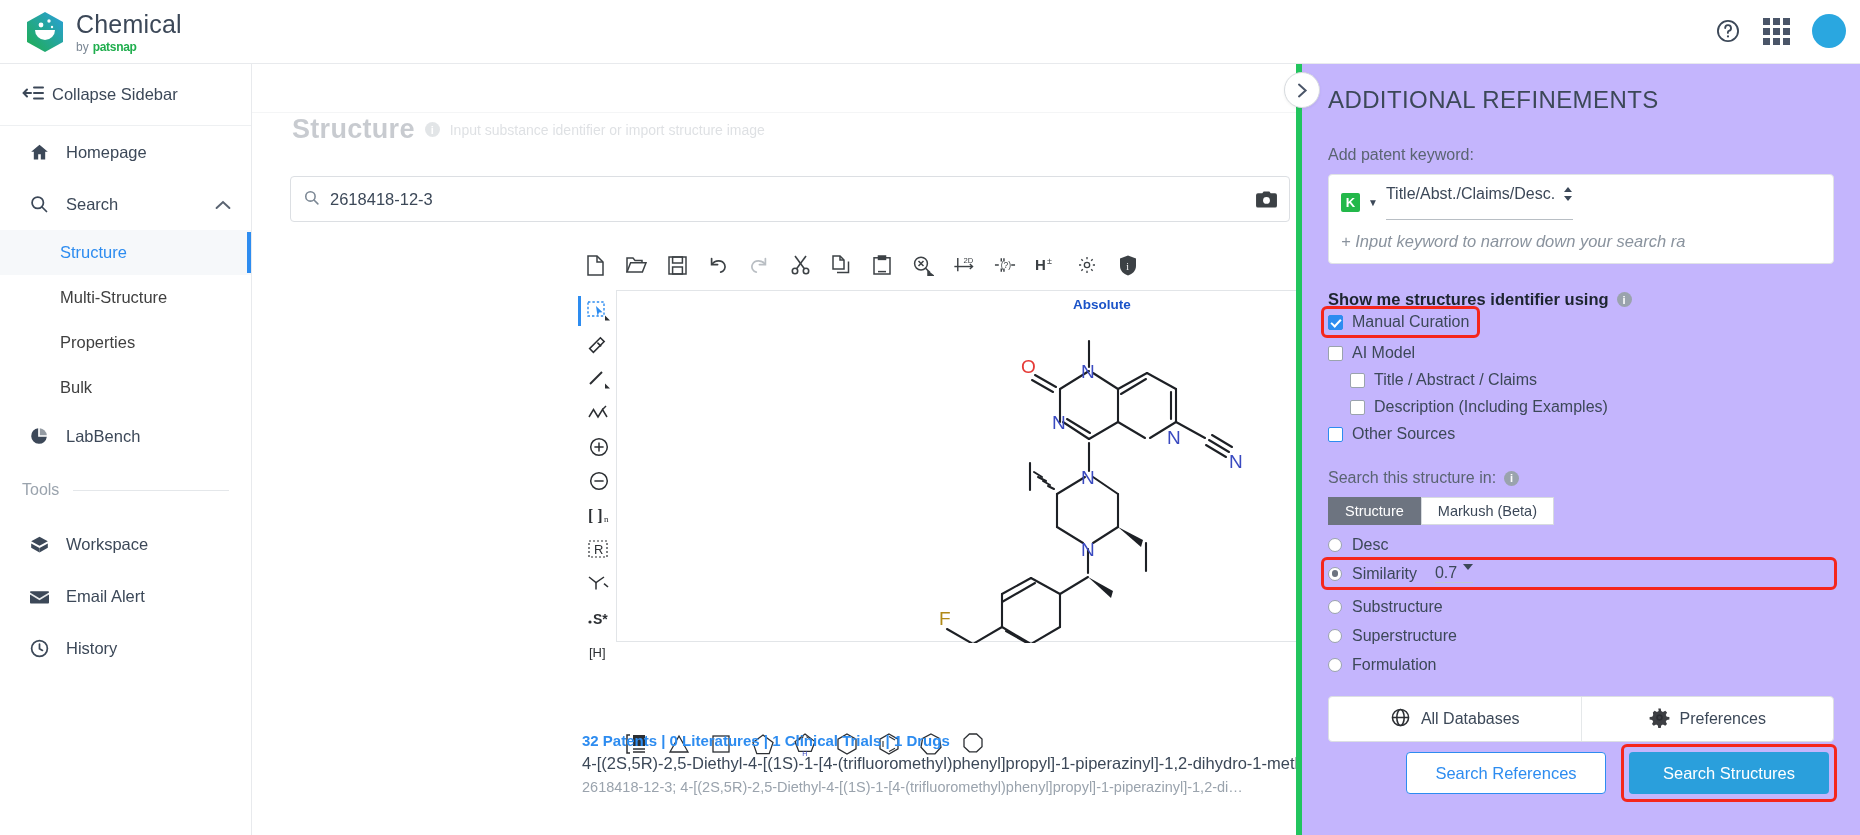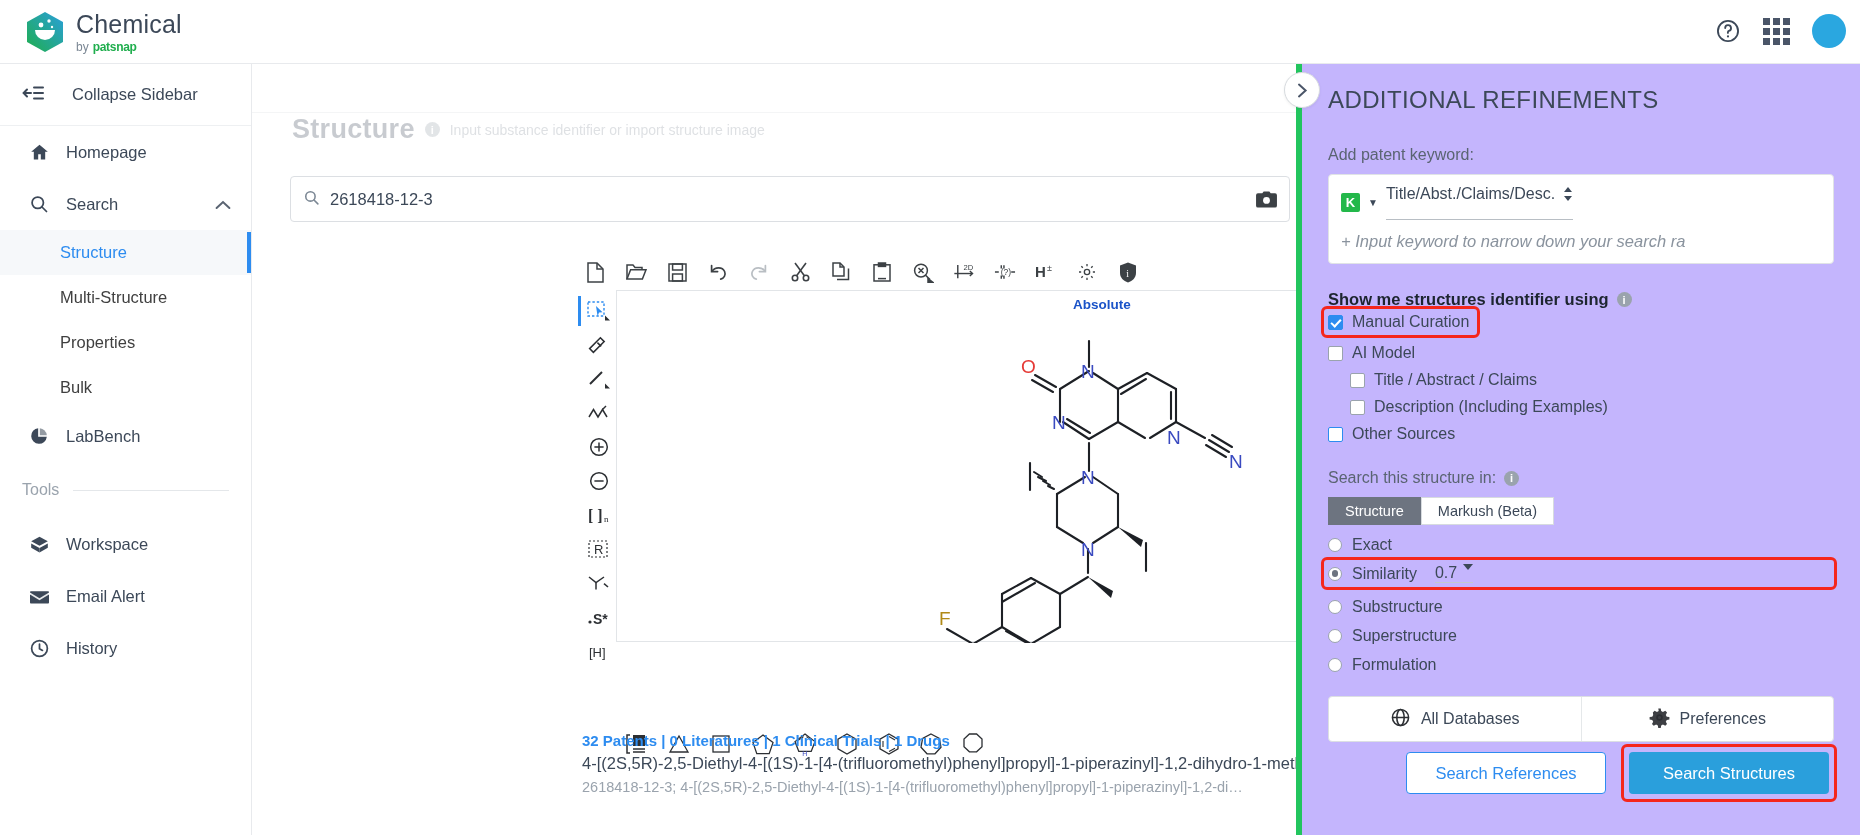--- a/index.html
+++ b/index.html
@@ -26,21 +26,21 @@
   .grid-icon { display: grid; grid-template-columns: repeat(3, 7px); grid-gap: 3px; }
   .grid-icon i { width: 7px; height: 7px; background: #4a5568; display: block; }
   .avatar-c { width: 34px; height: 34px; border-radius: 50%; background: #2aa7e0; }
 
   
   .sidebar {
     position: absolute; left: 0; top: 64px; width: 252px; height: 771px;
     background: #fff; border-right: 1px solid #e8eaed; z-index: 30;
   }
   .side-collapse {
-    height: 62px; display: flex; align-items: center; gap: 28px; padding-left: 22px;
+    height: 62px; display: flex; align-items: center; gap: 8px; padding-left: 22px;
     border-bottom: 1px solid #eef0f2; color: #3c4858; font-size: 16.5px; cursor: pointer;
   }
   .side-item {
     height: 52px; display: flex; align-items: center; gap: 16px; padding-left: 28px;
     color: #3c4858; font-size: 16.5px; cursor: pointer; position: relative;
   }
   .side-item .ic { width: 22px; display: flex; justify-content: center; color: #3c4858; }
   .side-sub {
     height: 45px; display: flex; align-items: center; padding-left: 60px;
     color: #404040; font-size: 16.5px; cursor: pointer; position: relative;
@@ -72,21 +72,21 @@
     display: flex; align-items: center; padding: 8px 12px; gap: 10px; background: #fff;
   }
   .searchbar input {
     flex: 1; border: none; outline: none; font-size: 16.5px; color: #3c4858;
     font-family: "Liberation Sans", sans-serif; background: transparent;
   }
   .cam { width: 22px; height: 18px; position: relative; }
 
   
   .editor { position: absolute; left: 330px; top: 190px; width: 1045px; }
-  .etoolbar { display: flex; align-items: center; gap: 19px; height: 36px; padding-left: 2px; }
+  .etoolbar { display: flex; gap: 19px; height: 36px; padding-left: 2px; }
   .etoolbar .eb { width: 22px; height: 22px; display: flex; align-items: center; justify-content: center; cursor: pointer; color: #3c4145;}
   .canvas-row { display: flex; }
   .vtools { width: 34px; padding-top: 4px; }
   .vtool { width: 34px; height: 34px; display: flex; align-items: center; justify-content: center;
            cursor: pointer; color: #2c2f33; position: relative; }
   .vtool.sel { }
   .vtool.sel::before { content:""; position:absolute; left:-4px; top:2px; bottom:2px; width:3px; background:#2d8cf0;}
   .canvas {
     position: relative; width: 972px; height: 352px; border: 1px solid #e2e5e8; background: #fff;
   }
@@ -765,21 +765,21 @@
         <span class="info-dot" style="width:15px;height:15px;font-size:11px;">i</span>
       </div>
 
       <div class="segbtns">
         <div class="seg on">Structure</div>
         <div class="seg">Markush (Beta)</div>
       </div>
 
       <div class="rad-row">
         <span class="rbox"></span>
-        <span>Exact</span>
+        <span>Desc</span>
       </div>
 
       <div class="hl hl-box" style="margin-top:6px;display:flex;align-items:center;">
         <div class="rad-row" style="margin-top:0;">
           <span class="rbox on"></span>
           <span>Similarity</span>
           <span class="sim-val" style="margin-left:8px;">
             <span>0.7</span>
             <svg width="10" height="7" viewBox="0 0 10 7" fill="#3c4858">
                 <path d="M0 0h10L5 6z"></path>

